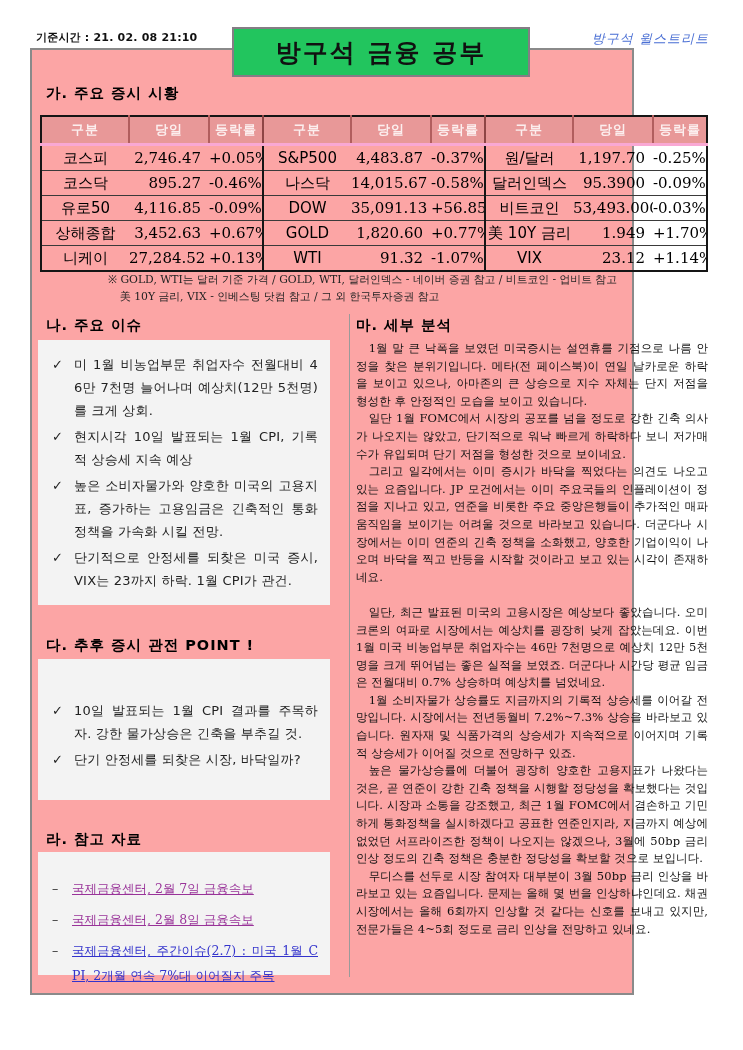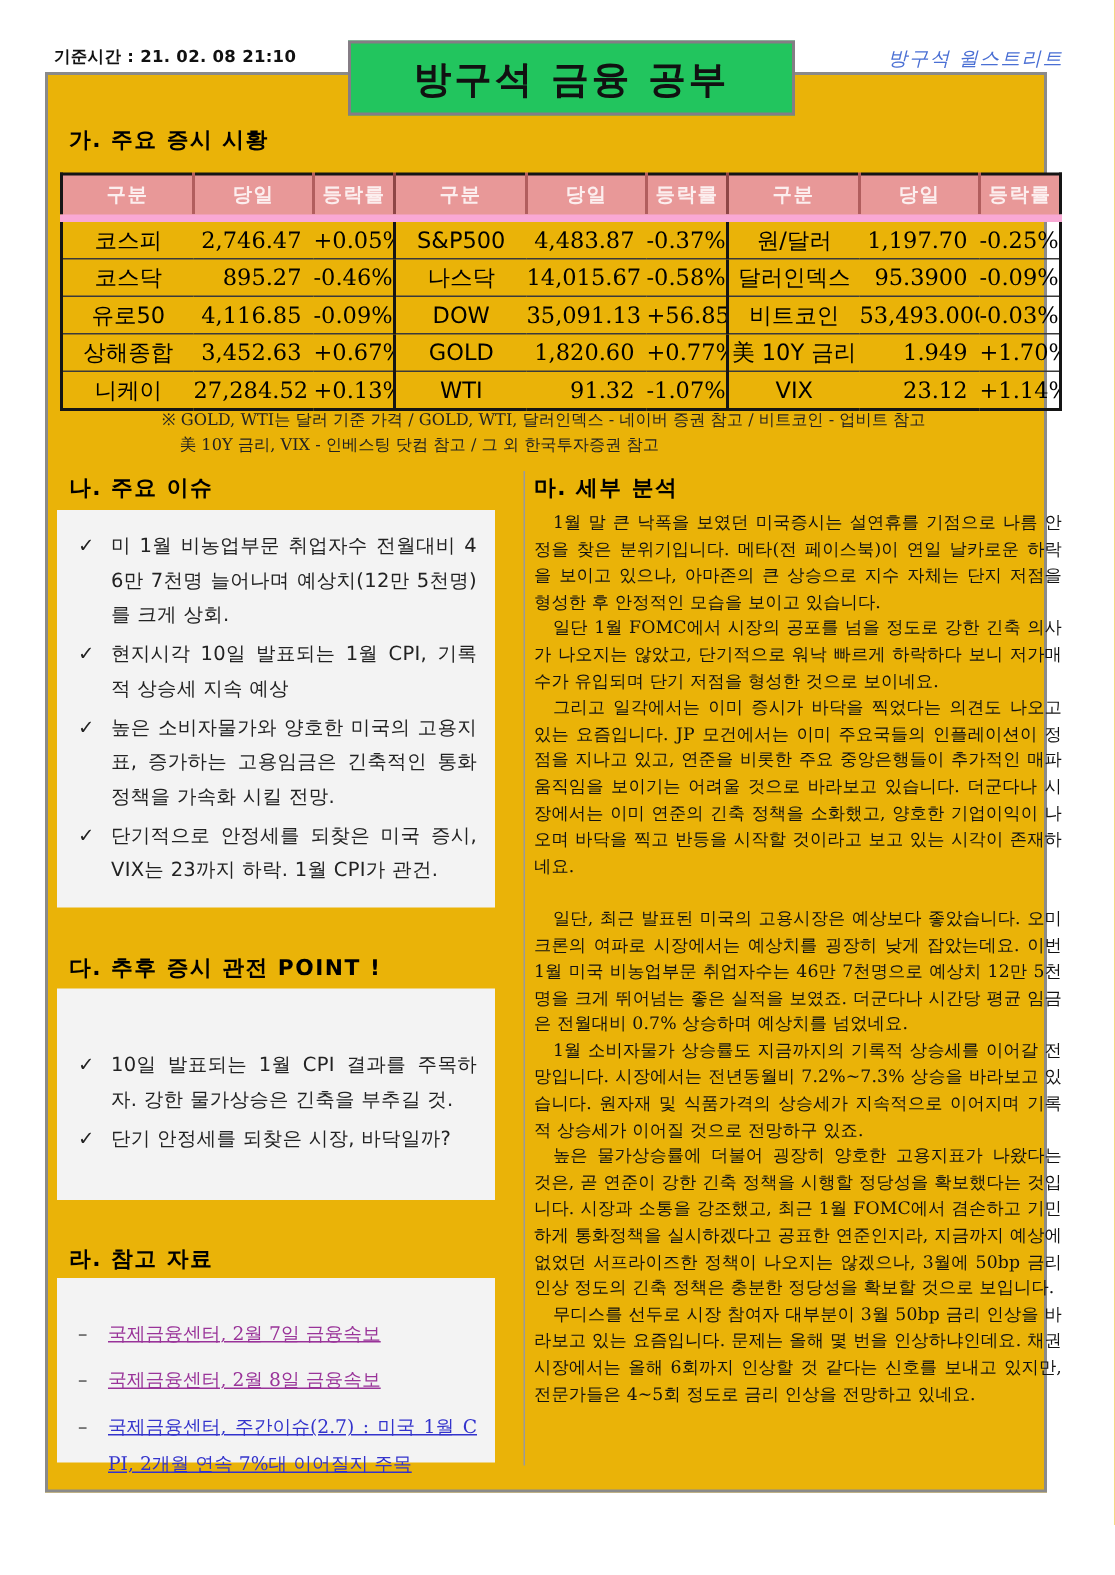--- a/index.html
+++ b/index.html
@@ -28,22 +28,22 @@
     font-size:25px; font-weight:bold; letter-spacing:2px; color:#111;
   }
   .watermark {
     position:absolute; right:34px; top:30px;
     font-size:13px; font-weight:normal; font-style:italic;
     color:#4a6fd4; letter-spacing:1px;
   }
 
   
   .content-box {
-    position:absolute; left:30px; top:48px; width:668px; height:947px;
-    border:2px solid #8a8a8a; box-sizing:border-box; background:#eab308;
+    position:absolute; left:30px; top:48px; width:604px; height:947px;
+    border:2px solid #8a8a8a; box-sizing:border-box; background:#fca5a5;
   }
 
   .sec-heading {
     position:absolute; left:14px;
     font-size:14.5px; font-weight:bold; color:#000; letter-spacing:1px;
     white-space:nowrap;
   }
   #heading-a { top:34px; }
   #heading-b { top:266px; }
   #heading-c { top:586px; }
@@ -59,21 +59,21 @@
   .mkt-table col.c1 { width:88px; }
   .mkt-table col.c2 { width:80px; }
   .mkt-table col.c3 { width:54px; }
   .mkt-table th {
     background:#e89898; color:#fceeee;
     font-size:13px; font-weight:bold; letter-spacing:1px;
     height:26px; padding:0; text-align:center;
     border-left:2px solid #b15e5e;
   }
   .mkt-table th:first-child { border-left:none; }
-  .mkt-table thead tr { border-bottom:5px solid #f9a8d4; }
+  .mkt-table thead tr { border-bottom:3px solid #f9a8d4; }
   .mkt-table td {
     height:24px; padding:0 8px 0 0;
     font-size:15px; color:#000;
     border-top:1px solid #3a3a3a;
     overflow:hidden; white-space:nowrap;
   }
   .mkt-table tbody tr:first-child td { border-top:none; }
   .mkt-table td.c-name {
     text-align:center; padding:0 2px;
     font-family:"DejaVu Sans","Liberation Sans",sans-serif;

